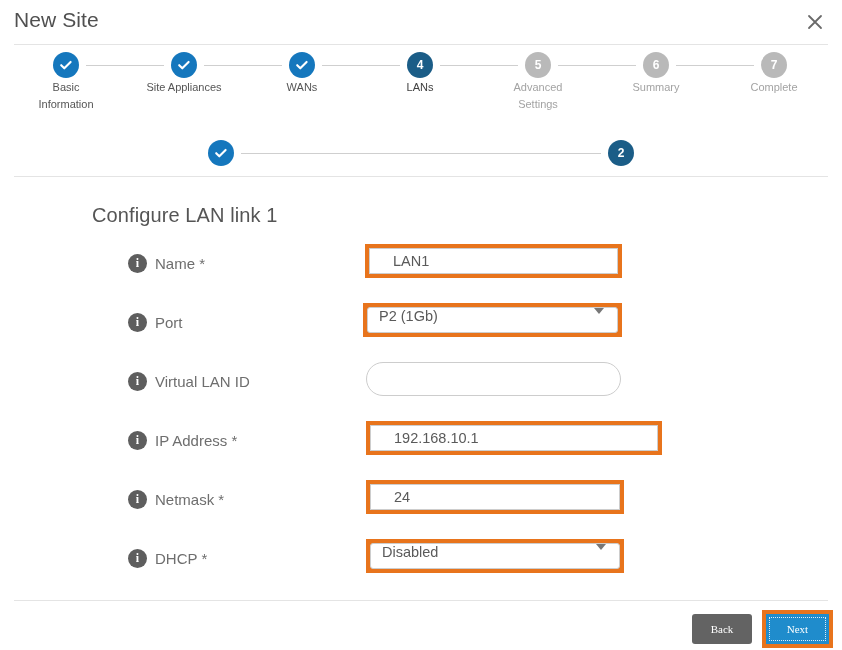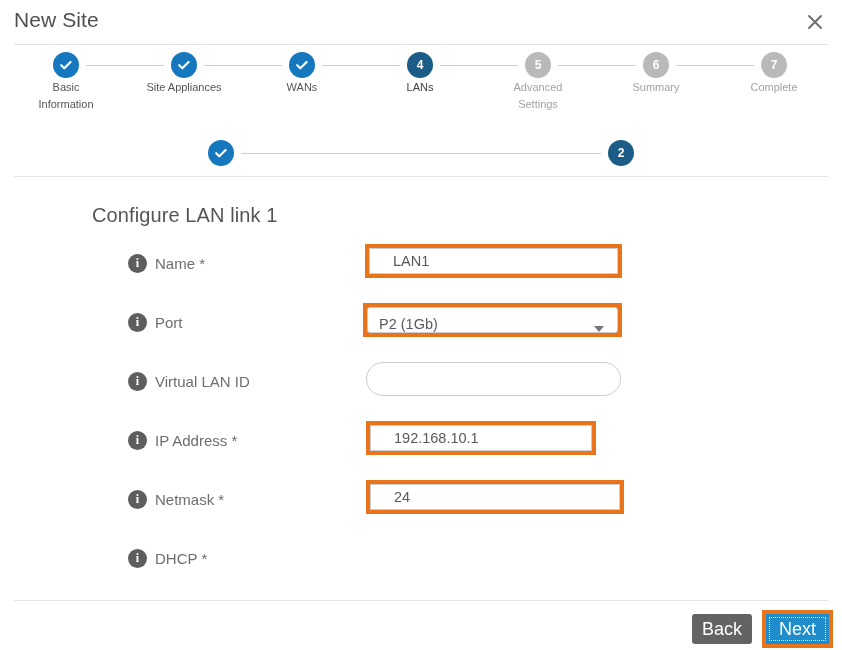--- a/index.html
+++ b/index.html
@@ -208,21 +208,21 @@
   .select-box {
     width: 100%;
     height: 100%;
     border: 1px solid #cdcdcd;
     border-radius: 3px;
     background: #ffffff;
     font-size: 14.5px;
     color: #5a5a5a;
     padding: 0 11px;
     display: flex;
-    align-items: flex-end;
+    align-items: flex-start;
     justify-content: space-between;
     cursor: pointer;
   }
   .caret {
     width: 0; height: 0;
     border-left: 5px solid transparent;
     border-right: 5px solid transparent;
     border-top: 6px solid #777777;
     margin-right: 2px;
   }
@@ -231,22 +231,22 @@
   .footer {
     position: absolute;
     left: 0; top: 614px;
     width: 842px;
   }
   .btn {
     position: absolute;
     top: 0;
     height: 30px;
     border: none;
-    font-size: 18px;
-    font-family: Liberation Sans, sans-serif;
+    font-size: 11px;
+    font-family: Liberation Serif, serif;
     color: #ffffff;
     border-radius: 3px;
     cursor: pointer;
     display: flex;
     align-items: center;
     justify-content: center;
     text-align: center;
   }
   .btn-back { background: #636363; left: 692px; width: 60px; }
   .btn-next-wrap {
@@ -394,41 +394,47 @@
           <div class="input-box rounded">
             <span></span>
           </div>
         </div>
       </div>
       <div class="row">
         <div class="label-wrap">
           <span class="info-icon">i</span>
           <span class="field-label">IP Address *</span>
         </div>
-        <div class="control highlight" style="left: 366px; width: 230px;">
+        <div class="control highlight" style="left: 366px; width: 296px;">
           <div class="input-box">
             <span>192.168.10.1</span>
           </div>
         </div>
       </div>
       <div class="row">
         <div class="label-wrap">
           <span class="info-icon">i</span>
           <span class="field-label">Netmask *</span>
         </div>
         <div class="control highlight" style="left: 366px; width: 258px;">
           <div class="input-box">
             <span>24</span>
           </div>
         </div>
       </div>
       <div class="row">
         <div class="label-wrap">
           <span class="info-icon">i</span>
           <span class="field-label">DHCP *</span>
+        </div>
+        <div class="control highlight" style="left: 366px; width: 258px;">
+          <div class="select-box">
+            <span>Disabled</span>
+            <span class="caret"></span>
+          </div>
         </div>
       </div>
     </div>
 
   <div class="divider bottom"></div>
 
   <div class="footer">
     <button class="btn btn-back">Back</button>
     <div class="btn-next-wrap">
       <button class="btn btn-next">Next</button>

